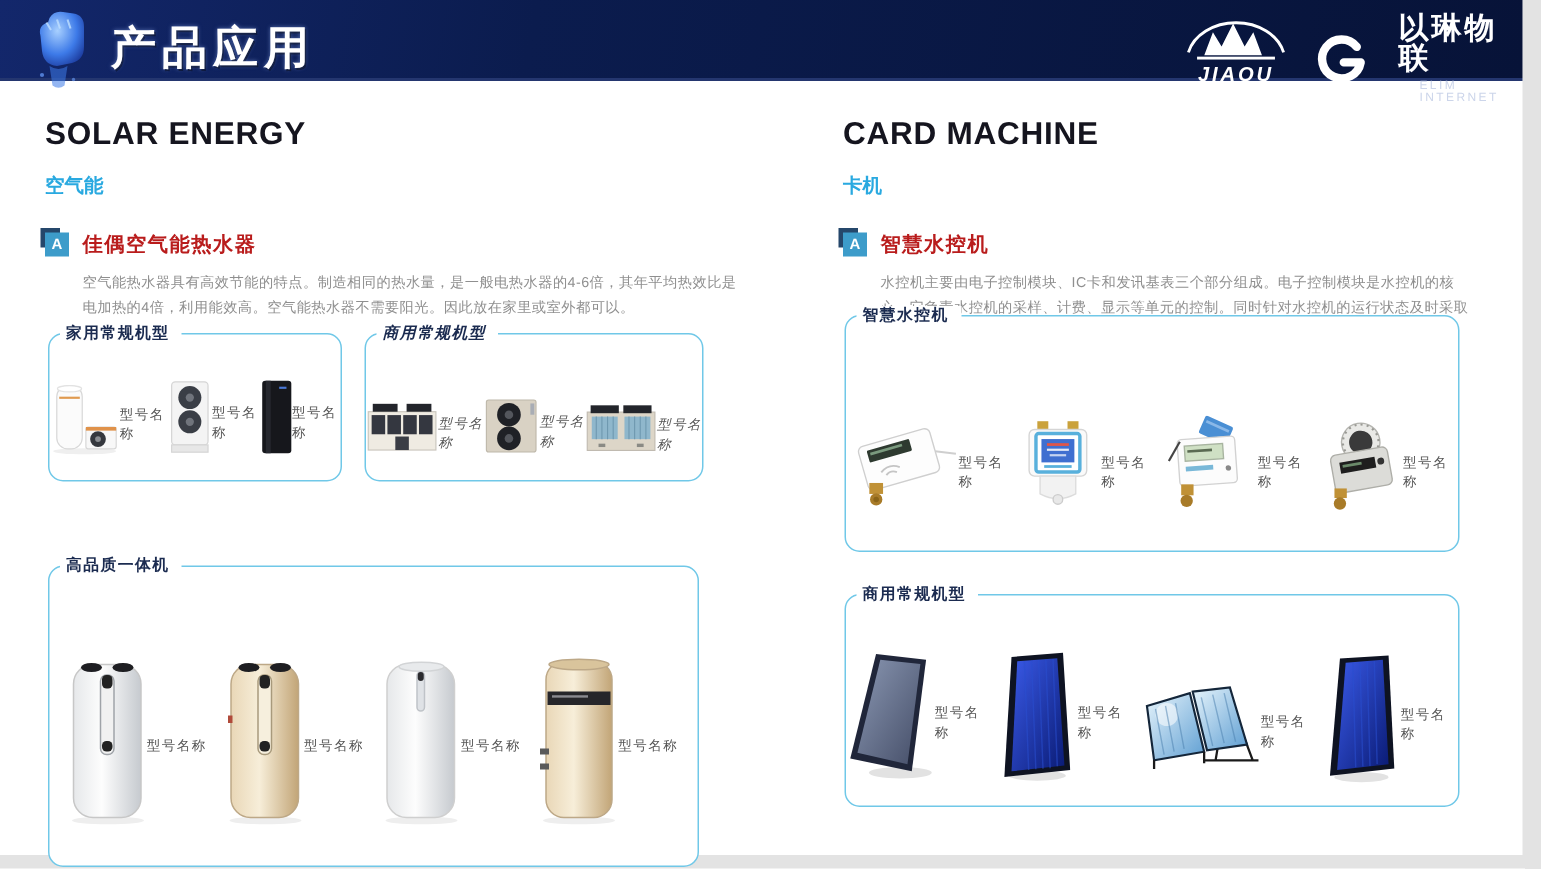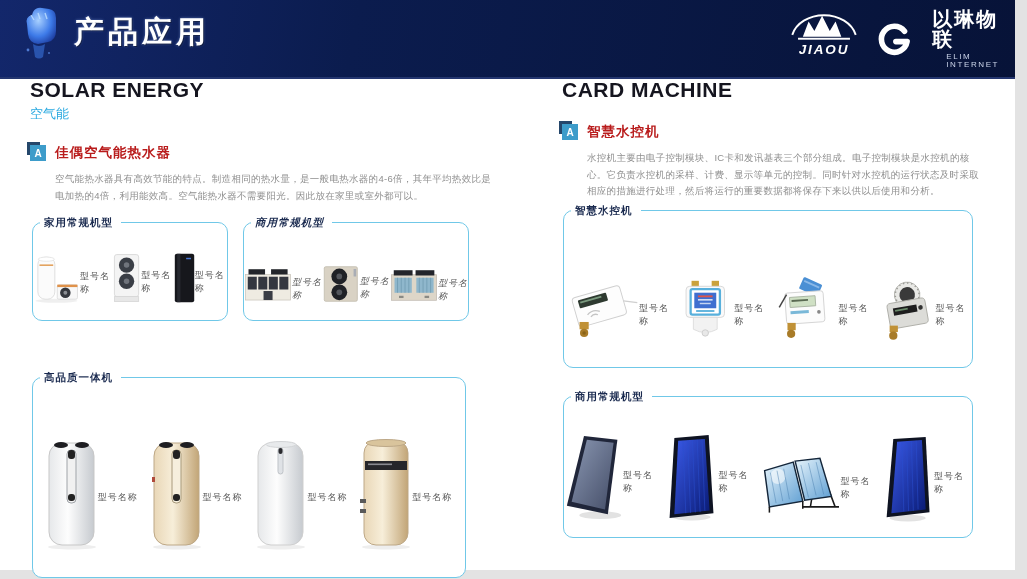--- a/index.html
+++ b/index.html
@@ -1,36 +1,36 @@
 <!DOCTYPE html>
 <html><head>
 <meta charset="utf-8">
 <style>
   * { margin:0; padding:0; box-sizing:border-box; }
   html,body { width:1027px; height:579px; }
   body { background:#e3e3e3; font-family:"Liberation Sans","DejaVu Sans",sans-serif; overflow:hidden; }
   .page { position:relative; width:1015px; height:570px; background:#fff; }
 
   
-  .header { position:absolute; left:0; top:0; width:1015px; height:79px;
+  .header { position:absolute; left:0; top:0; width:1015px; height:54px;
     background:linear-gradient(100deg,#13276b 0%,#0b1c4e 35%,#071338 100%);
     border-bottom:2px solid #24366f; }
   .fist { position:absolute; left:16px; top:3px; }
   .page-title { position:absolute; left:74px; top:12px; font-size:30px; font-weight:800;
     color:#fff; letter-spacing:4px;
     text-shadow:1px 1px 0 rgba(0,0,0,.4), 0 0 3px rgba(160,190,255,.5); }
   .logo-jiaou { position:absolute; left:782px; top:7px; width:84px; height:50px; }
   .logo-elim { position:absolute; left:876px; top:9px; display:flex; align-items:center; gap:20px; }
   .elim-text { display:flex; flex-direction:column; line-height:1; }
   .elim-cn { font-size:20px; font-weight:800; color:#fff; letter-spacing:2px; }
   .elim-en { font-size:8px; color:#ccd5ea; letter-spacing:1.6px; margin-top:4px;padding-left:14px; }
 
   
   .section-en { font-size:21px; font-weight:800; color:#15151f; letter-spacing:.5px; }
-  .section-cn { font-size:13px; font-weight:400; color:#29a9e0; margin-top:3px; }
+  .section-cn { font-size:13px; font-weight:700; color:#29a9e0; margin-top:13px; }
   .sec-left  { position:absolute; left:30px;  top:78px; width:478px; }
   .sec-right { position:absolute; left:562px; top:78px; width:414px; }
   .item-row { display:flex; align-items:center; gap:9px; margin-top:21px; }
   .badge { position:relative; width:16px; height:16px; flex:0 0 16px; }
   .badge .back  { position:absolute; left:-3px; top:-3px; width:13px; height:13px; background:#25476b; }
   .badge .front { position:absolute; left:0; top:0; width:16px; height:16px; background:#3d9cca;
     color:#fff; font-size:10px; font-weight:700; display:flex; align-items:center; justify-content:center; }
   .item-heading { font-size:13.5px; font-weight:700; color:#b91c1c; letter-spacing:1px; }
   .item-desc { margin:9px 0 0 25px; font-size:9.5px; line-height:1.75; color:#8f8f8f; letter-spacing:.3px; }
   .sec-left .item-desc { width:442px; }
@@ -266,20 +266,21 @@
           <rect x="0" y="62" width="6" height="4" fill="#5a5a5a"></rect>
             <rect x="0" y="72" width="6" height="4" fill="#5a5a5a"></rect>
         </svg>
         <span class="plabel">型号名称</span>
       </div>
     </div>
   </div>
 
   <div class="sec-right">
     <div class="section-en">CARD MACHINE</div>
+    <div class="section-cn">卡机</div>
     <div class="item-row">
       <span class="badge">
         <span class="back"></span>
           <span class="front">A</span>
       </span>
       <span class="item-heading">智慧水控机</span>
     </div>
     <p class="item-desc">水控机主要由电子控制模块、IC卡和发讯基表三个部分组成。电子控制模块是水控机的核心。它负责水控机的采样、计费、显示等单元的控制。同时针对水控机的运行状态及时采取相应的措施进行处理，然后将运行的重要数据都将保存下来以供以后使用和分析。</p>
   </div>
 

